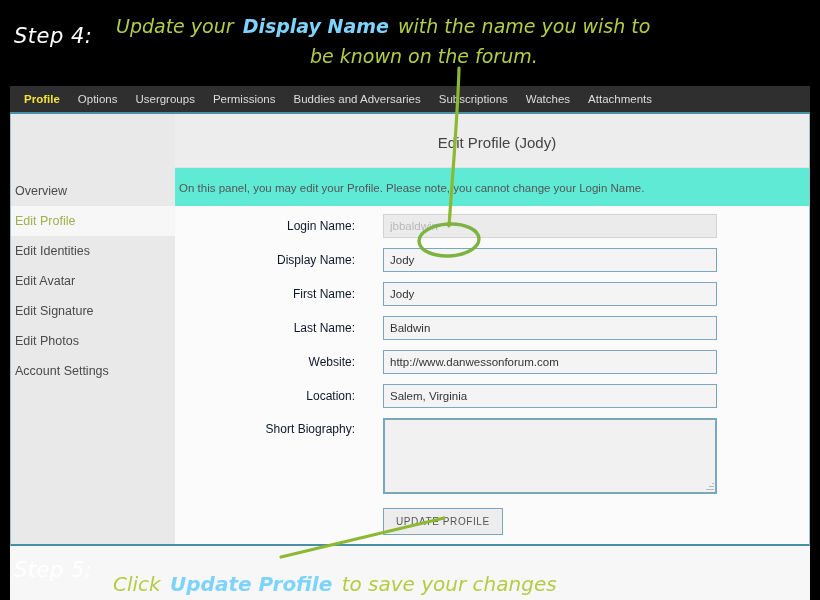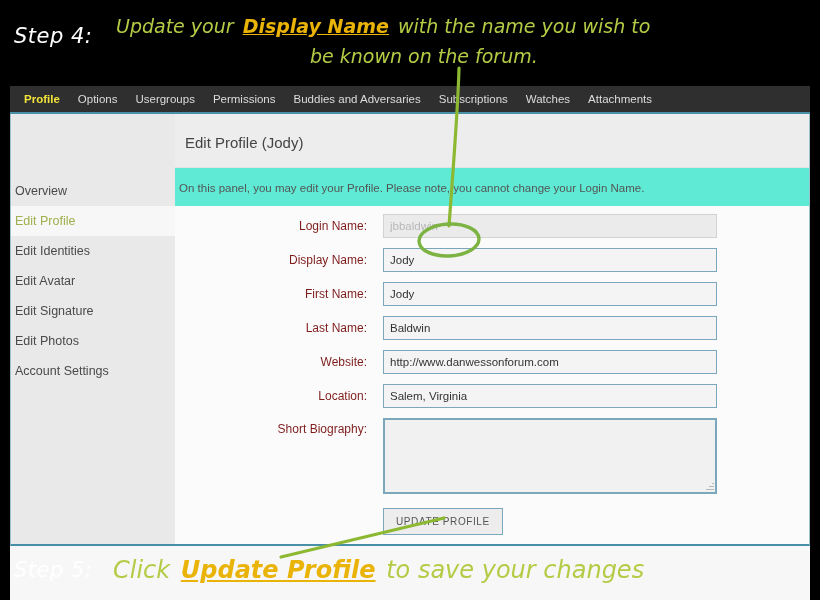--- a/index.html
+++ b/index.html
@@ -31,30 +31,29 @@
     font-family:"DejaVu Sans", sans-serif;
     font-size:19px;
     font-style:italic;
     line-height:28px;
     white-space:nowrap;
   }
   #anno4-line1{left:116px;top:12px;}
   #anno4-line2{left:310px;top:42px;}
   .anno-em{
     font-weight:bold;
-    text-decoration:underline;
-    color:#eab308;
+    color:#7dd3fc;
     padding:0 3px;
   }
 
   #anno5{
-    position:absolute;left:113px;top:556px;
+    position:absolute;left:113px;top:572px;
     color:#b4cc45;
     font-family:"DejaVu Sans", sans-serif;
-    font-size:24px;font-style:italic;white-space:nowrap;
+    font-size:20px;font-style:italic;white-space:nowrap;
   }
 
   
   .panel{
     position:absolute;left:10px;top:86px;width:800px;height:570px;
     background:#f7f7f7;
     box-sizing:border-box;
   }
   .navbar{
     height:28px;background:#2f2f2f;
@@ -99,40 +98,41 @@
 
   
   .content{
     flex:1;background:#fbfbfb;
     box-sizing:border-box;
   }
   .content-title{
     font-size:15px;color:#444;
     padding:20px 0 16px 10px;
     background:#ededed;
+    text-align:center;
   }
   .content-desc{
     font-size:11.5px;color:#555;
     padding:14px 0 12px 4px;
     background:#5eead4;
     border-top:1px solid #e2e2e2;
   }
   .form{
     padding:8px 0 0 0;
     background:#fbfbfb;
   }
   .frow{
     display:flex;align-items:center;
     margin-bottom:10px;
   }
   .flabel{
     width:208px;flex:0 0 208px;
     text-align:right;
-    font-size:12px;color:#7f1d1d;
-    padding-right:16px;
+    font-size:12px;color:#0f172a;
+    padding-right:28px;
     box-sizing:border-box;
   }
   .finput{
     width:334px;height:24px;
     background:#f4f4f4;
     border:1px solid #7ba7bd;
     font-size:11.5px;color:#333;
     padding:0 6px;
     box-sizing:border-box;
     font-family:"Liberation Sans", sans-serif;

